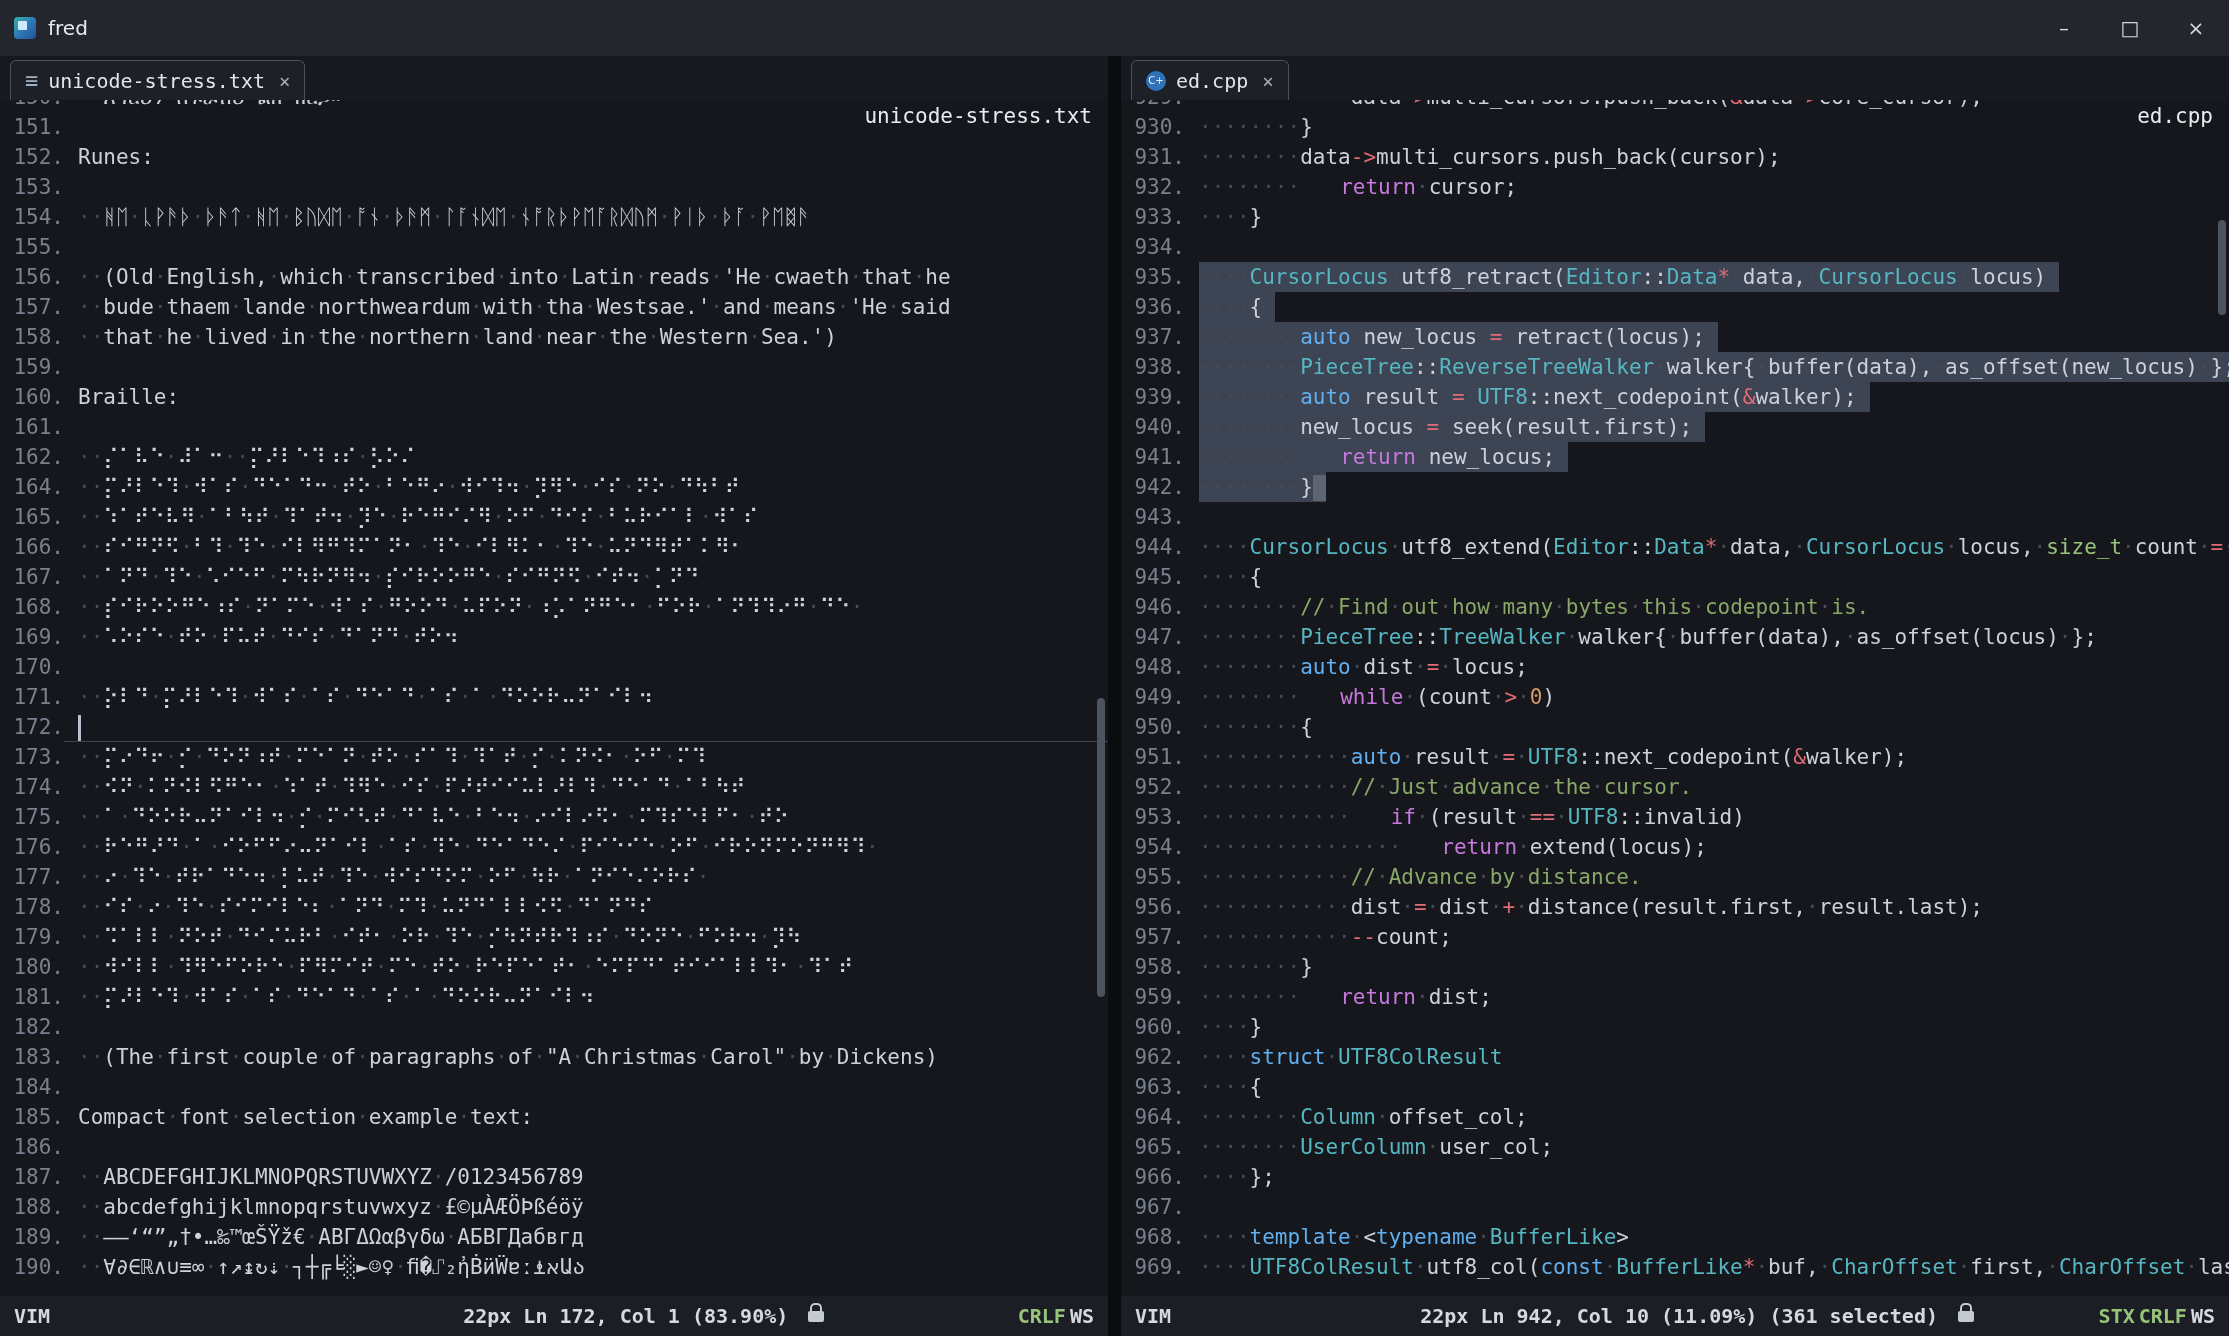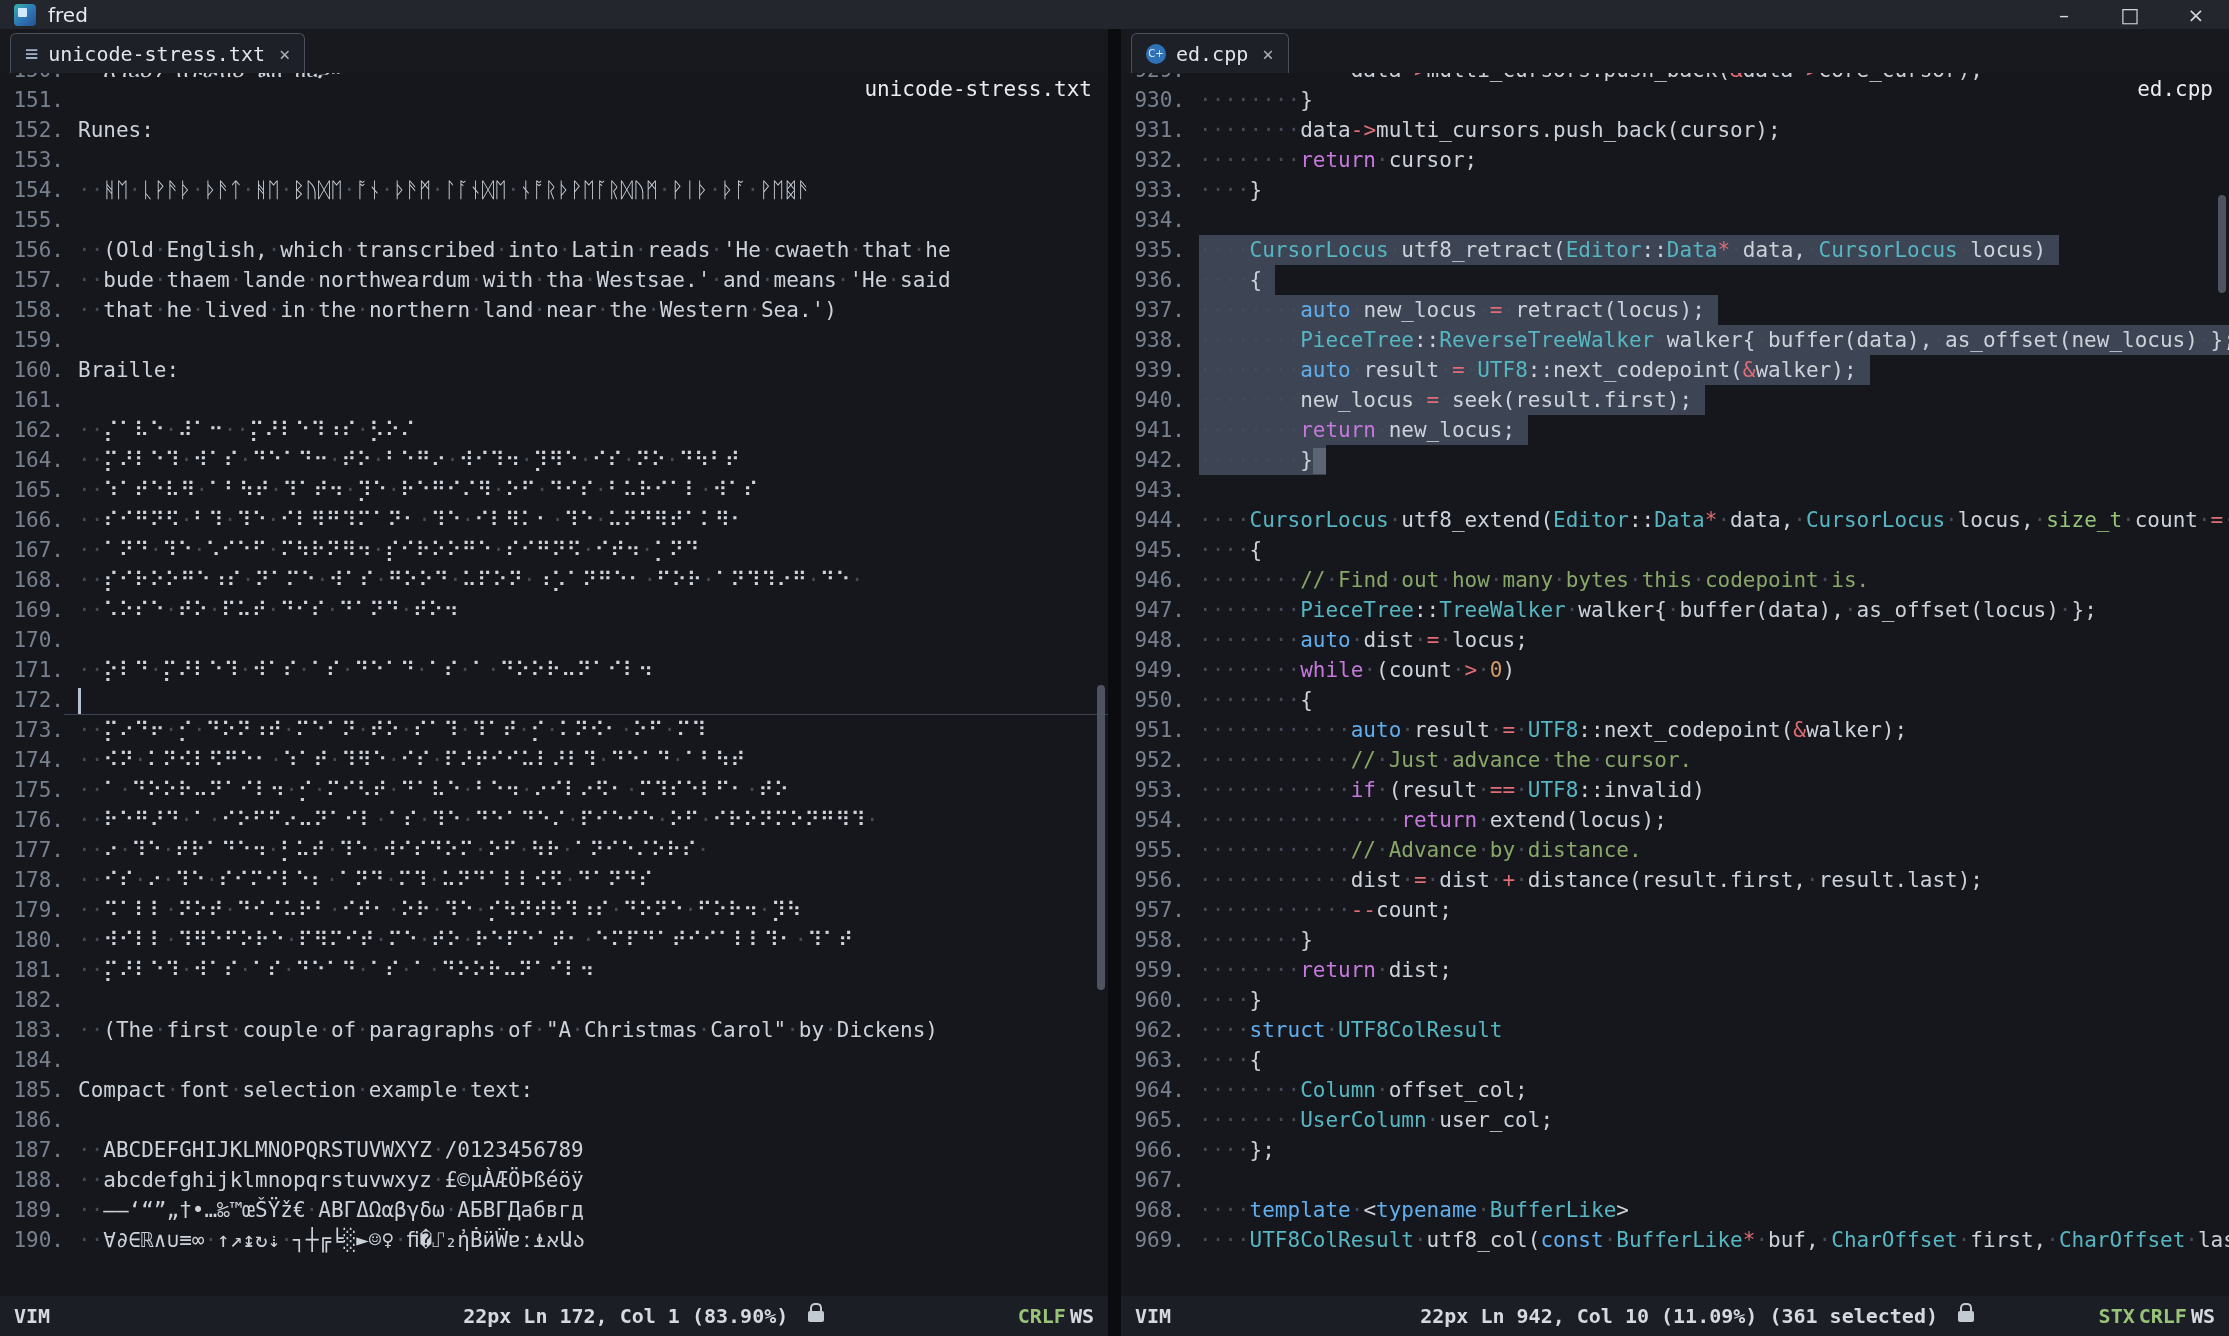--- a/index.html
+++ b/index.html
@@ -2,21 +2,21 @@
 <html><head>
 <meta charset="utf-8">
 <style>
   * { margin:0; padding:0; box-sizing:border-box; }
   html,body { width:2229px; height:1336px; overflow:hidden; background:#0c0d10; }
   body { font-family:"DejaVu Sans Mono","DejaVu Sans",monospace; font-size:21px; color:#ccd1da; }
 
   .window { width:2229px; height:1336px; display:flex; flex-direction:column; background:#15171c; }
 
   
-  .titlebar { height:29px; flex:none; background:#23262c; display:flex; align-items:center; padding-left:14px;
+  .titlebar { height:56px; flex:none; background:#23262c; display:flex; align-items:center; padding-left:14px;
               font-family:"DejaVu Sans","Liberation Sans",sans-serif; }
   .app-icon { width:22px; height:22px; border-radius:4px; margin-right:12px; position:relative; flex:none;
               background:linear-gradient(135deg,#38b2a8 0%,#2d74b6 55%,#27508f 100%); }
   .app-icon::after { content:""; position:absolute; left:4px; top:4px; width:9px; height:9px; background:#cfeaff; border-radius:1px; }
   .title { font-size:20px; color:#e7eaee; }
   .win-controls { margin-left:auto; display:flex; height:44px; }
   .win-btn { width:66px; height:44px; display:flex; align-items:center; justify-content:center;
              font-size:20px; color:#d2d7de; }
 
   
@@ -39,21 +39,21 @@
   
   .editor { flex:1; min-height:0; position:relative; overflow:hidden; background:#15171c; }
   .lines { position:absolute; top:-18px; left:8px; right:0; }
   .line { display:flex; height:30px; line-height:30px; white-space:pre; }
   .lnum { flex:none; width:56px; text-align:right; color:#79818e; }
   .code { flex:1 1 auto; padding-left:14px; overflow:hidden; }
   .curline .code { border-bottom:1px solid #3c424e; }
 
   .ws     { color:#454b56; }
   .tok-p  { color:#ccd1da; }
-  .tok-k  { color:#c678dd; }
+  .tok-k  { color:#c678dd;margin-left:40px; }
   .tok-kb { color:#61afef; }
   .tok-t  { color:#56b6c2; }
   .tok-g  { color:#98c379; }
   .tok-c  { color:#89a768; }
   .tok-o  { color:#e06c75; }
   .tok-n  { color:#d19a66; }
 
   .selbg { display:inline-block; height:30px; line-height:30px; background:#3d4454; }
   .selpad { display:inline-block; width:13px; height:26px; vertical-align:middle; background:inherit; }
   .cursor-bar { display:inline-block; width:3px; height:26px; background:#b6c2d2; vertical-align:middle; }

